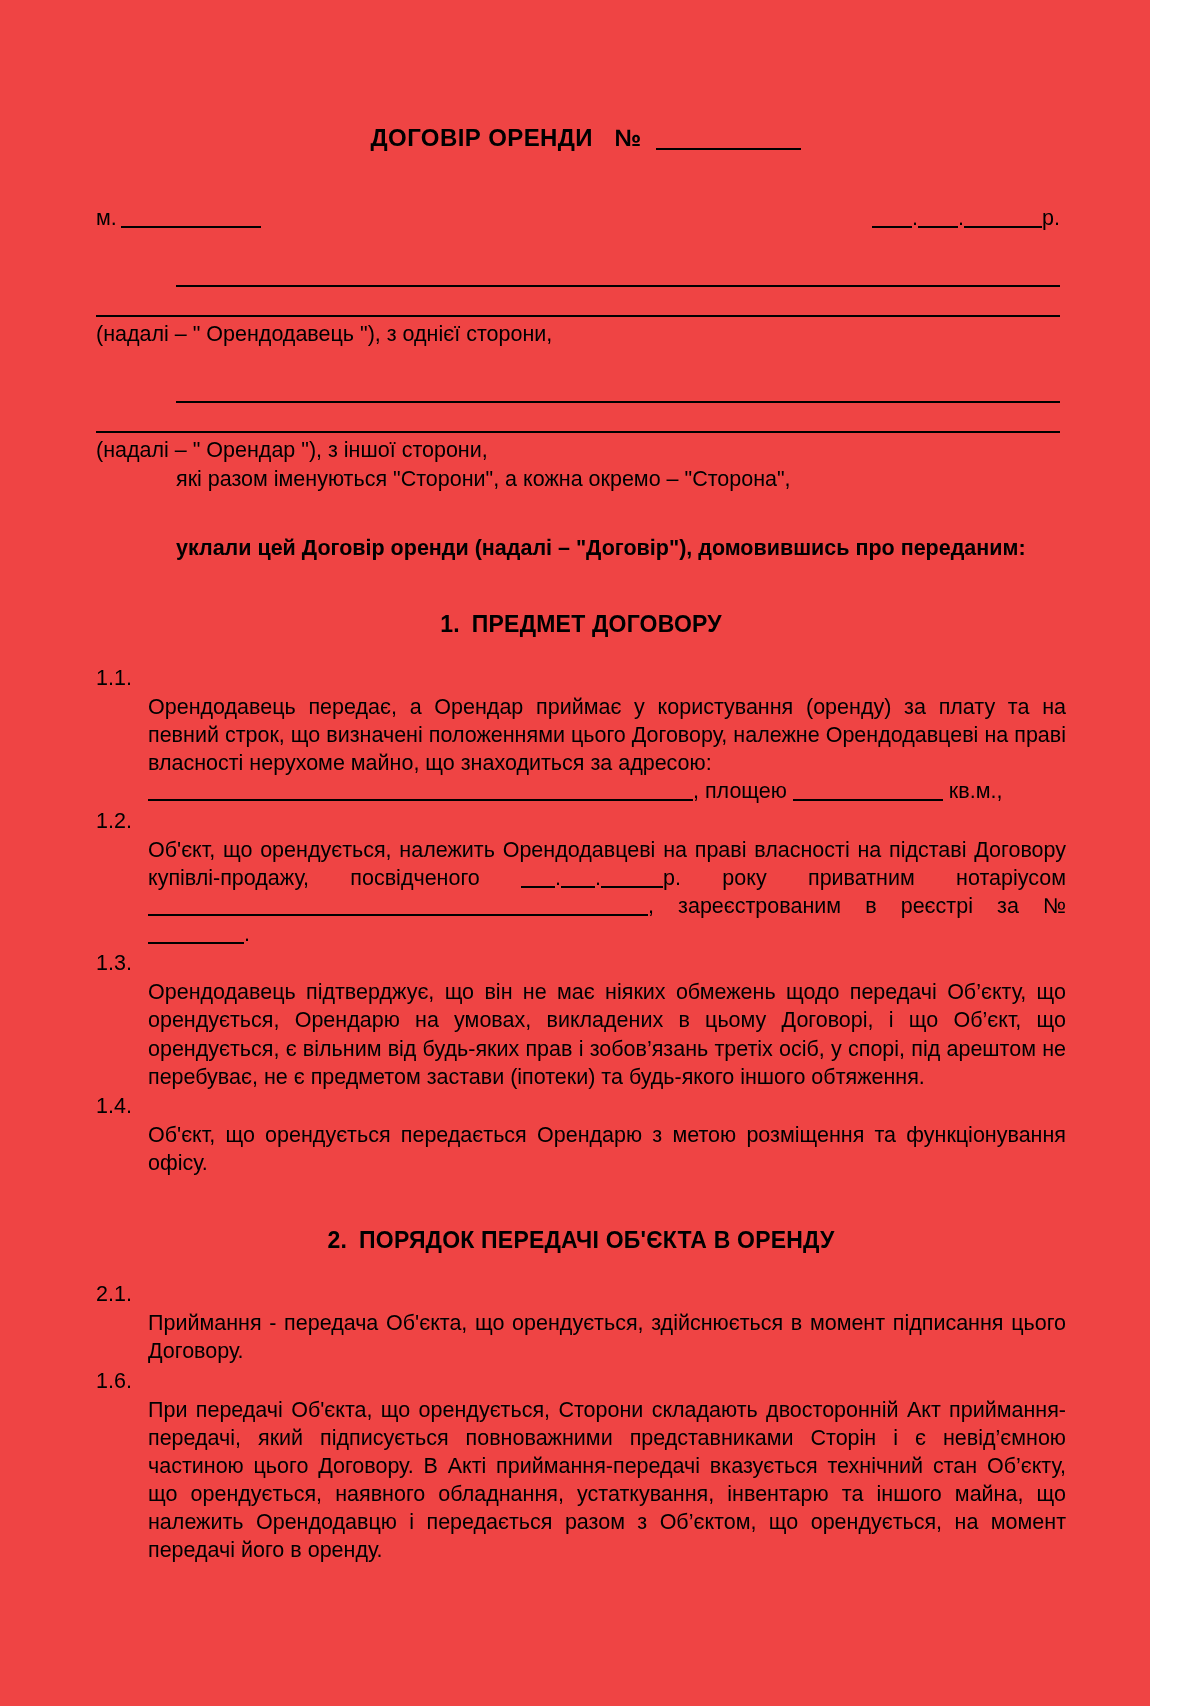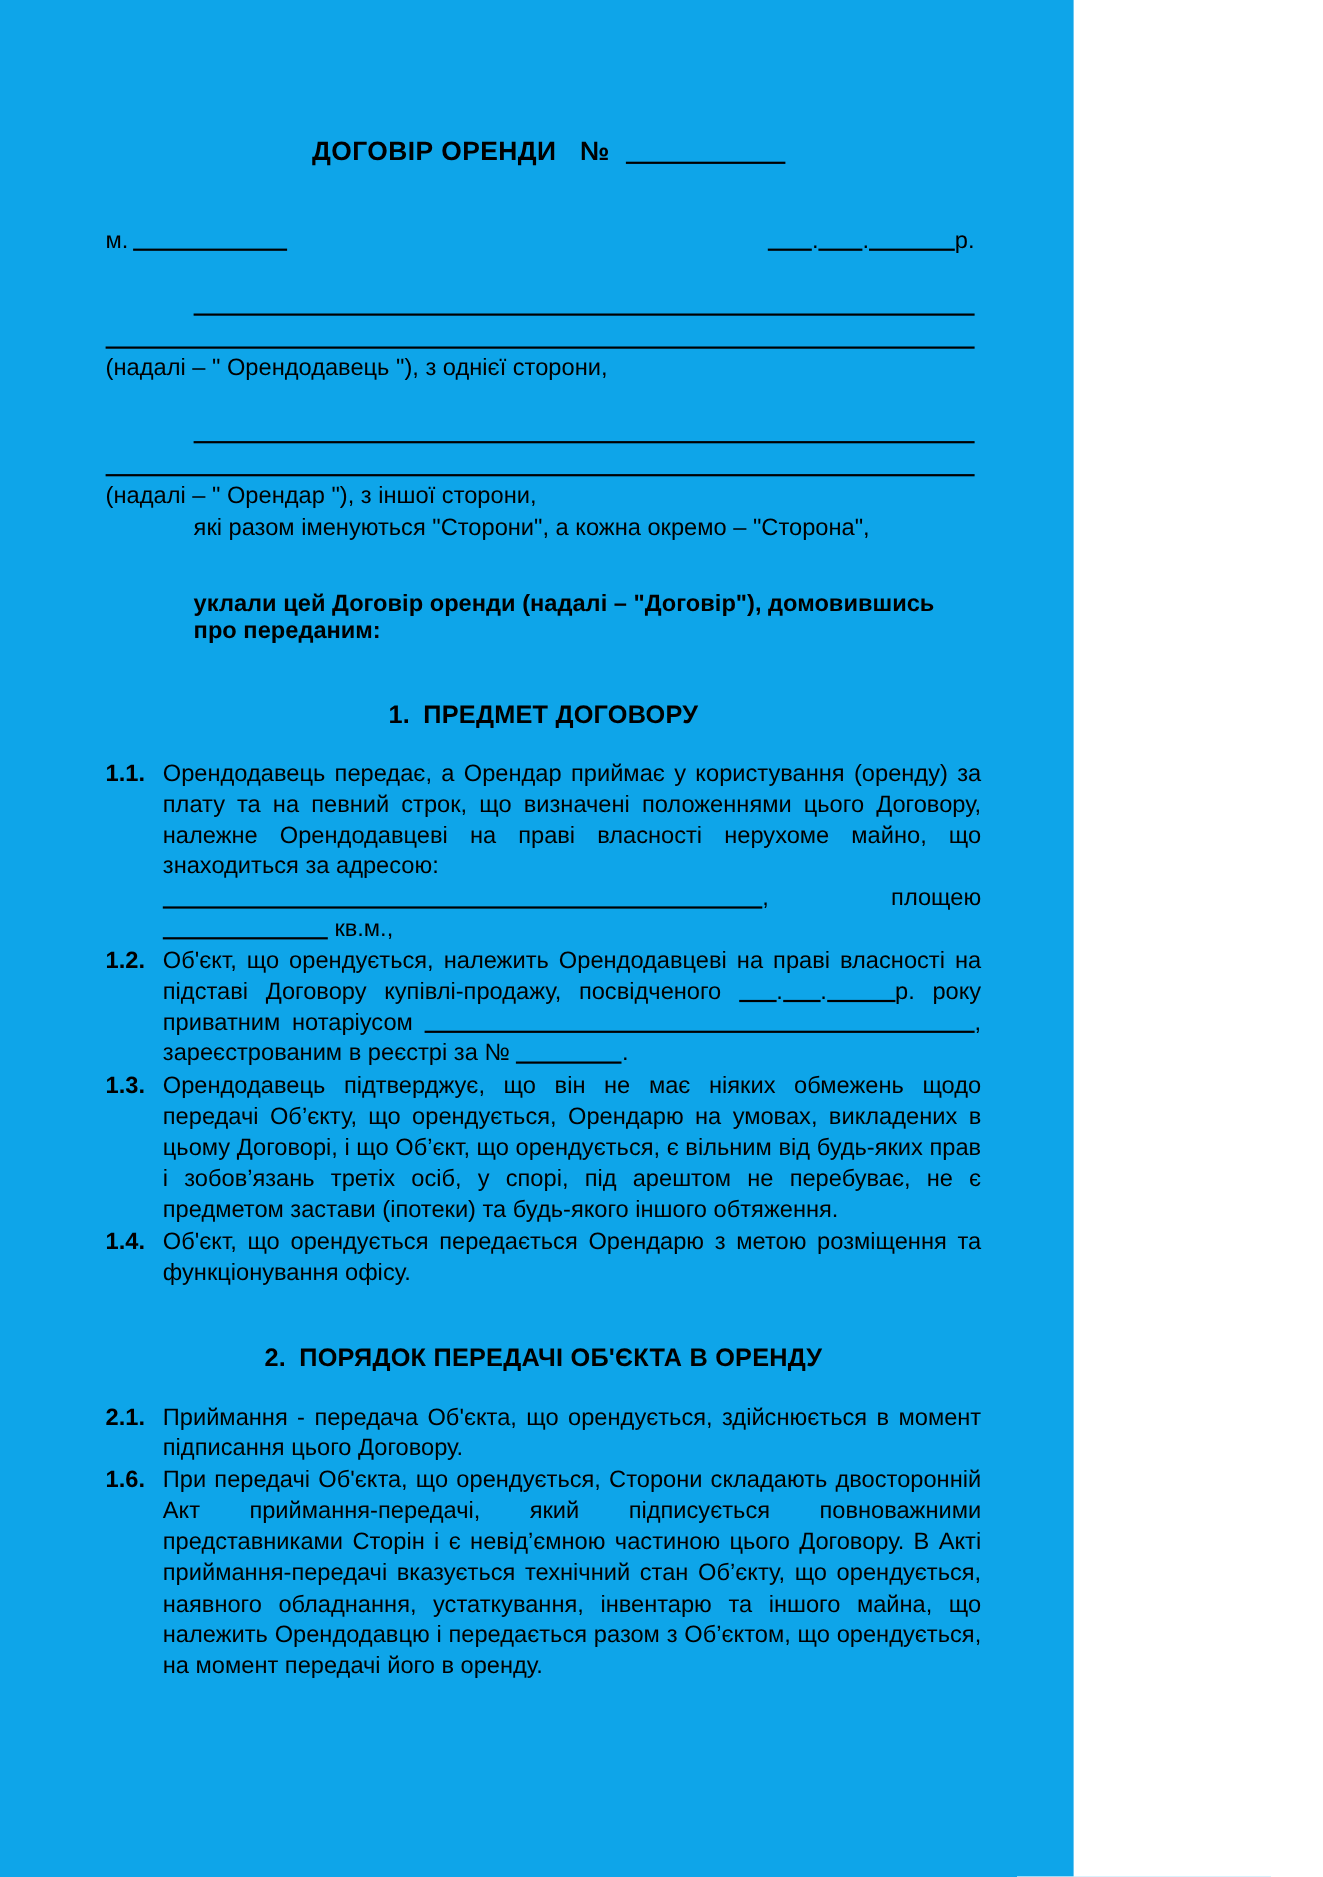--- a/index.html
+++ b/index.html
@@ -7,23 +7,23 @@
     margin: 0;
     padding: 0;
     background: #ffffff;
   }
   body {
     font-family: "Liberation Sans", sans-serif;
     color: #000000;
   }
   .page {
     position: relative;
-    width: 976px;
+    width: 1150px;
     height: 1706px;
-    background: #0ea5e9;
+    background: #ef4444;
     box-sizing: border-box;
     padding: 96px 84px 40px 96px;
     overflow: hidden;
   }
   .doc-title {
     text-align: center;
     font-size: 24px;
     font-weight: bold;
     letter-spacing: 0.4px;
     margin: 28px 0 0 0;
@@ -117,30 +117,31 @@
     margin-right: 12px;
   }
   .clause {
     display: flex;
     align-items: flex-start;
     font-size: 21.5px;
     line-height: 1.31;
     margin-bottom: 1px;
   }
   .clause .num {
-    font-weight: bold;
+    font-weight: normal;
     flex: 0 0 auto;
     width: 52px;
     text-align: left;
   }
   .clause .body {
     flex: 1 1 auto;
     text-align: justify;
     text-justify: inter-word;
     hyphens: none;
+    margin-top: 29px;
   }
   .clause .body > p {
     margin: 0;
   }
   .clause .body .last {
     text-align: left;
   }
   .u-long {
     display: inline-block;
     width: 500px;

